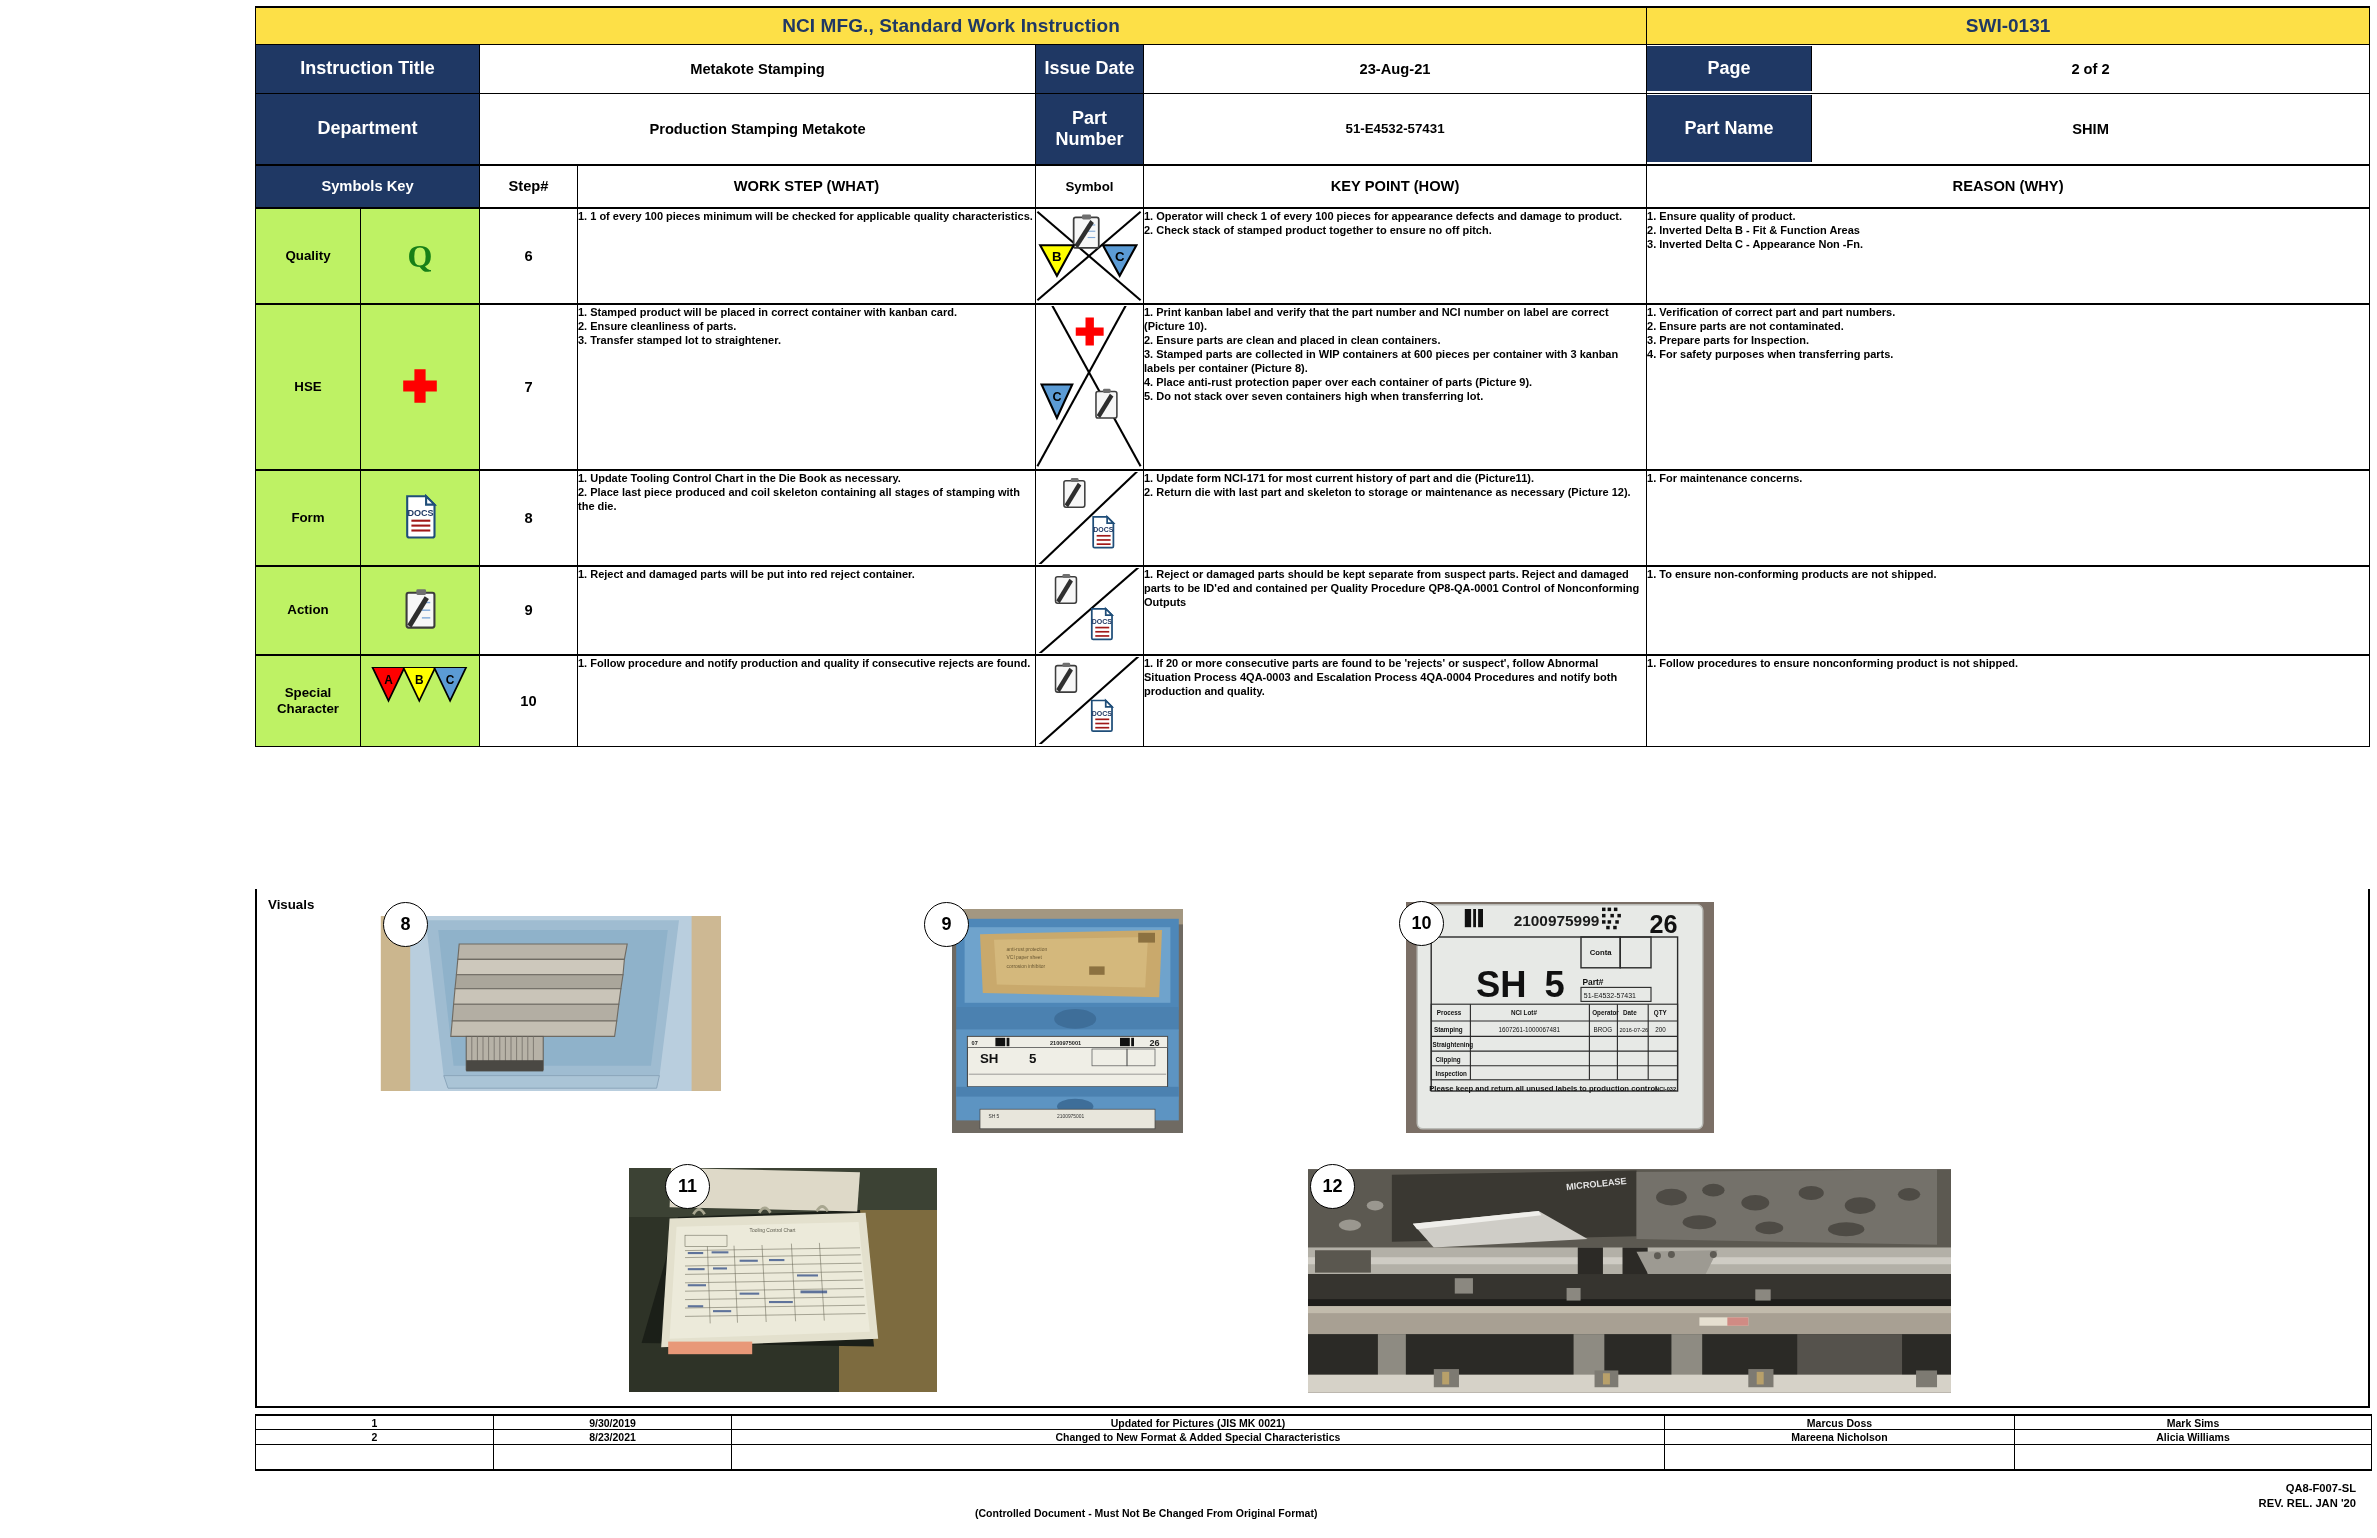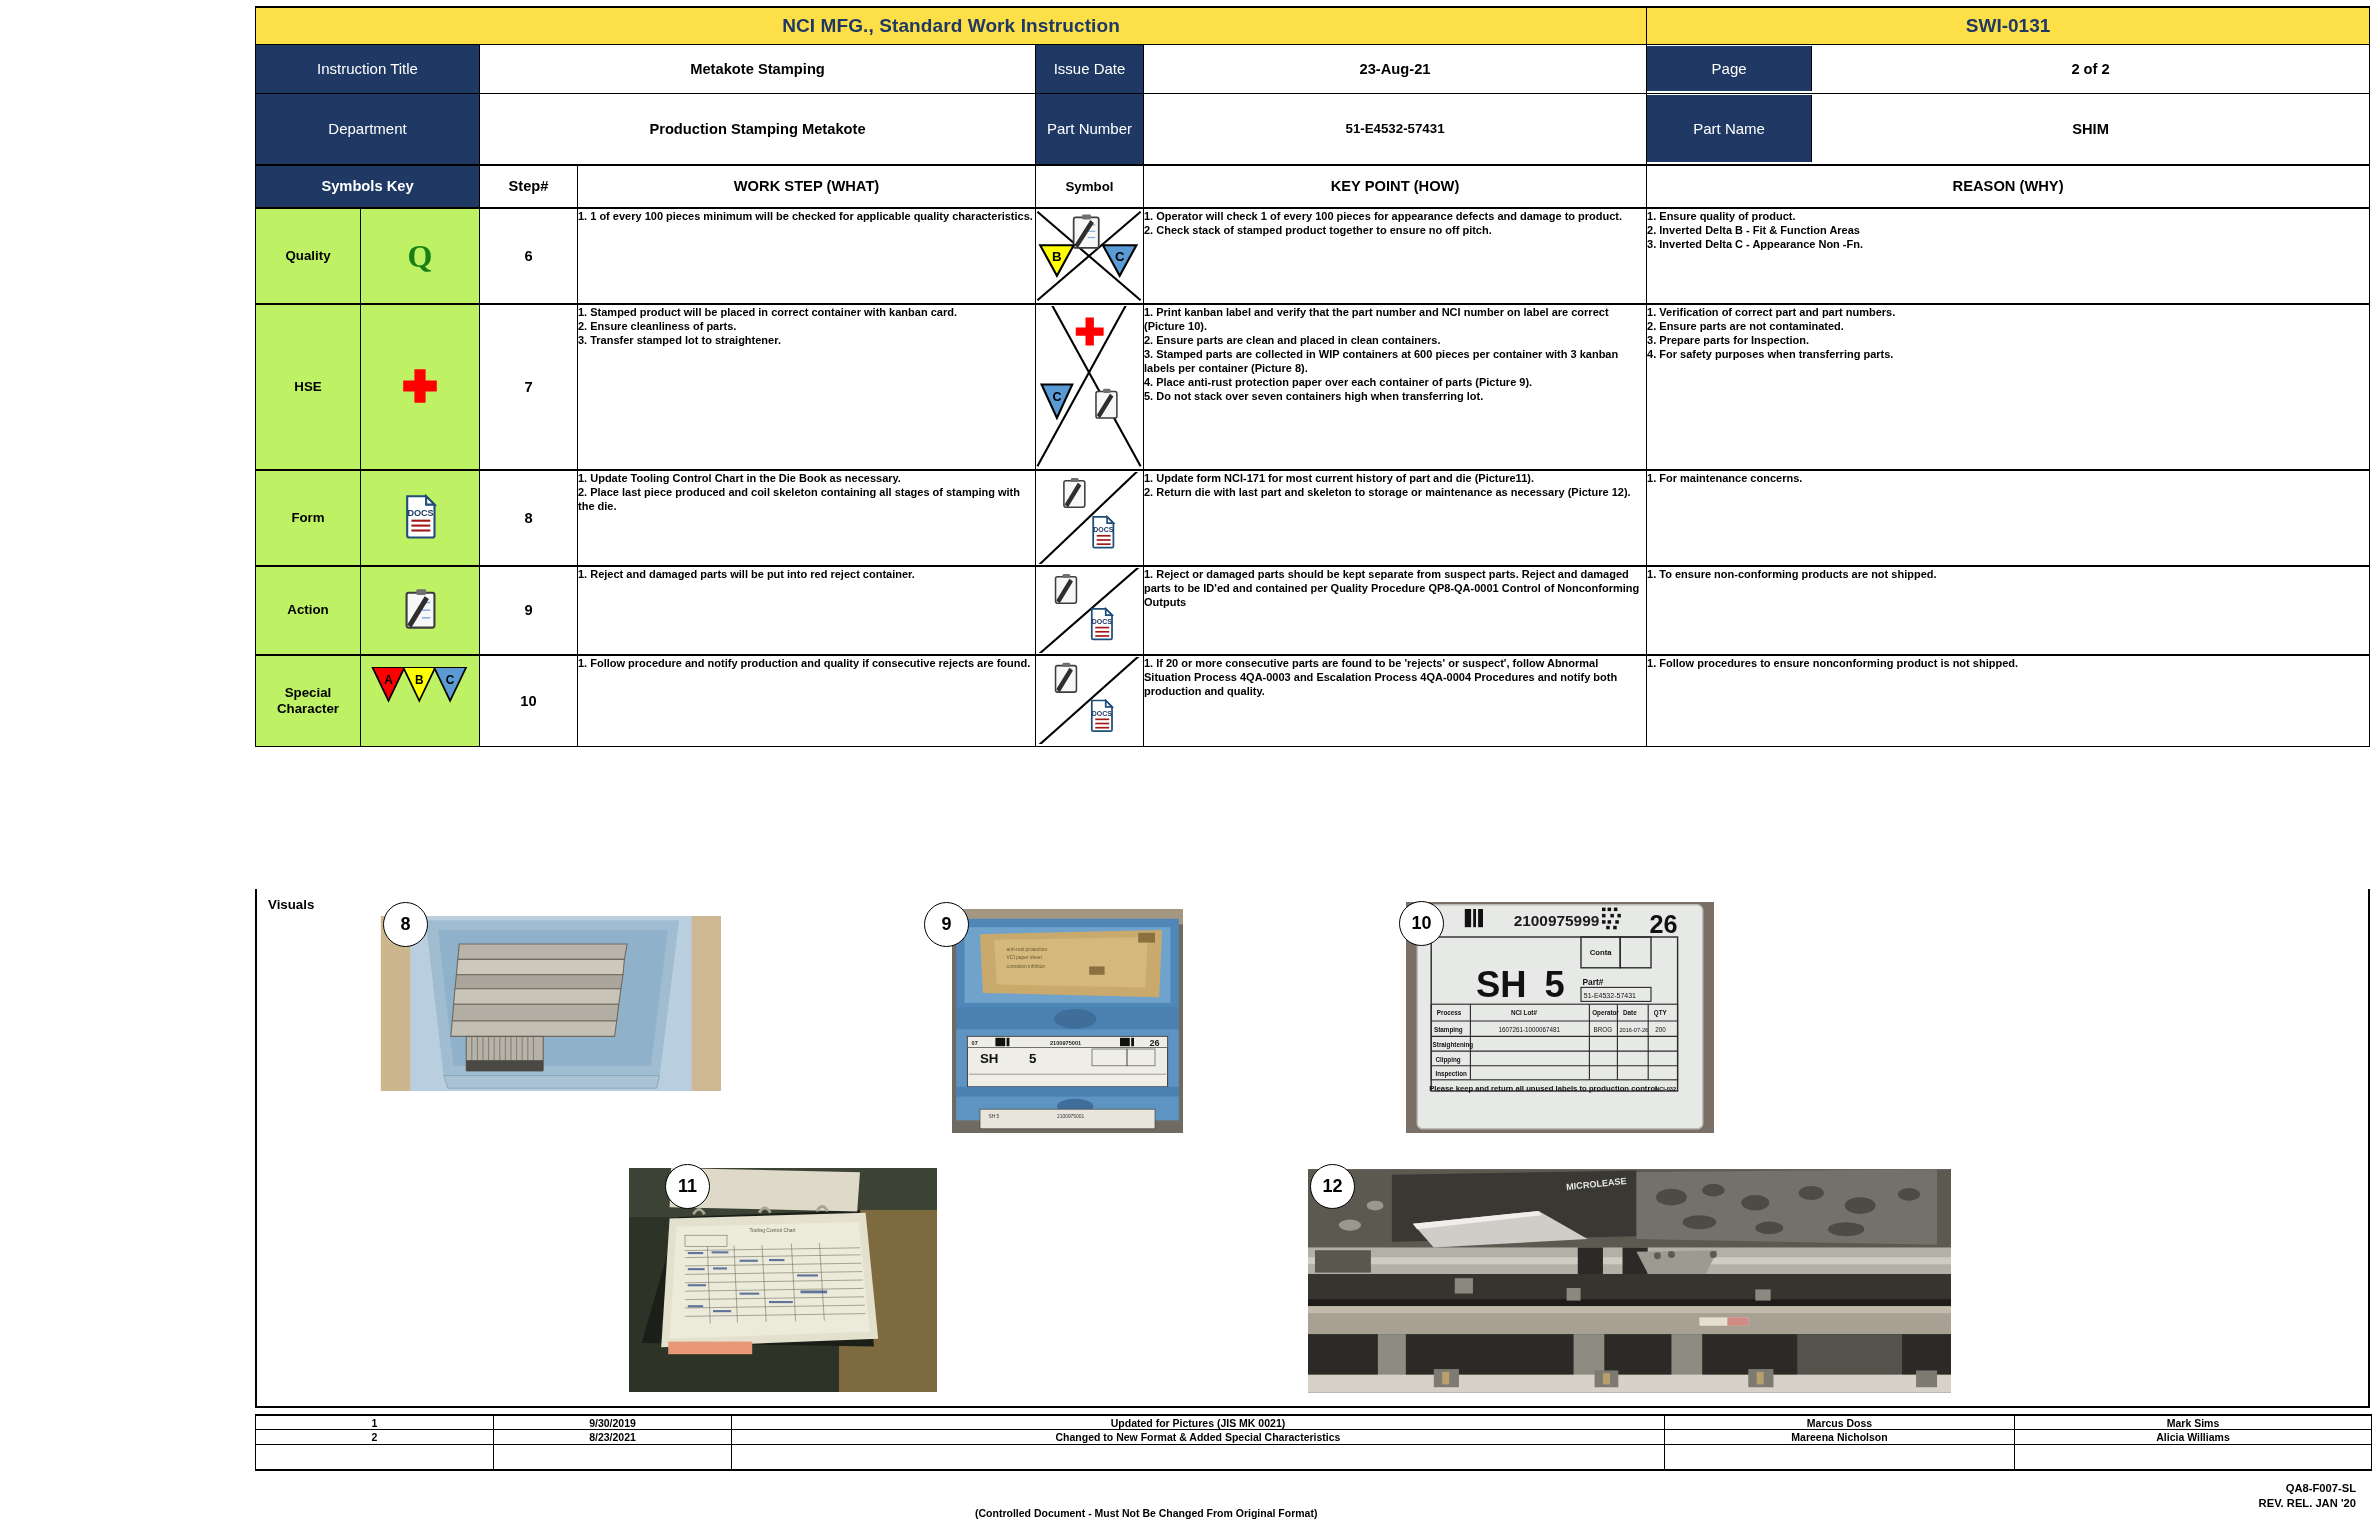--- a/index.html
+++ b/index.html
@@ -25,21 +25,21 @@
   .ltgray{background:#fde047;}
   .lightblue{background:#bef264;}
   .ctr{text-align:center;}
 
   .ttl{
     font-size:19px;font-weight:bold;color:#1f3864;text-align:center;
     letter-spacing:0.1px;
   }
   .swi{font-size:19px;font-weight:bold;color:#1f3864;text-align:center;}
 
-  .hdrlabel{font-size:15px;font-weight:normal;}
+  .hdrlabel{font-size:18px;font-weight:bold;}
   .hdrval{font-size:14.7px;font-weight:bold;color:#000;text-align:center;}
   .hdrval.sm{font-size:13.3px;}
 
   .colhdr{font-size:14.7px;font-weight:bold;text-align:center;color:#000;}
   .colhdr.navy{color:#fff;}
 
   .cat{font-size:13.3px;font-weight:bold;text-align:center;line-height:1.15;}
   .stepnum{font-size:14.7px;font-weight:bold;text-align:center;}
 
   .celltext{

